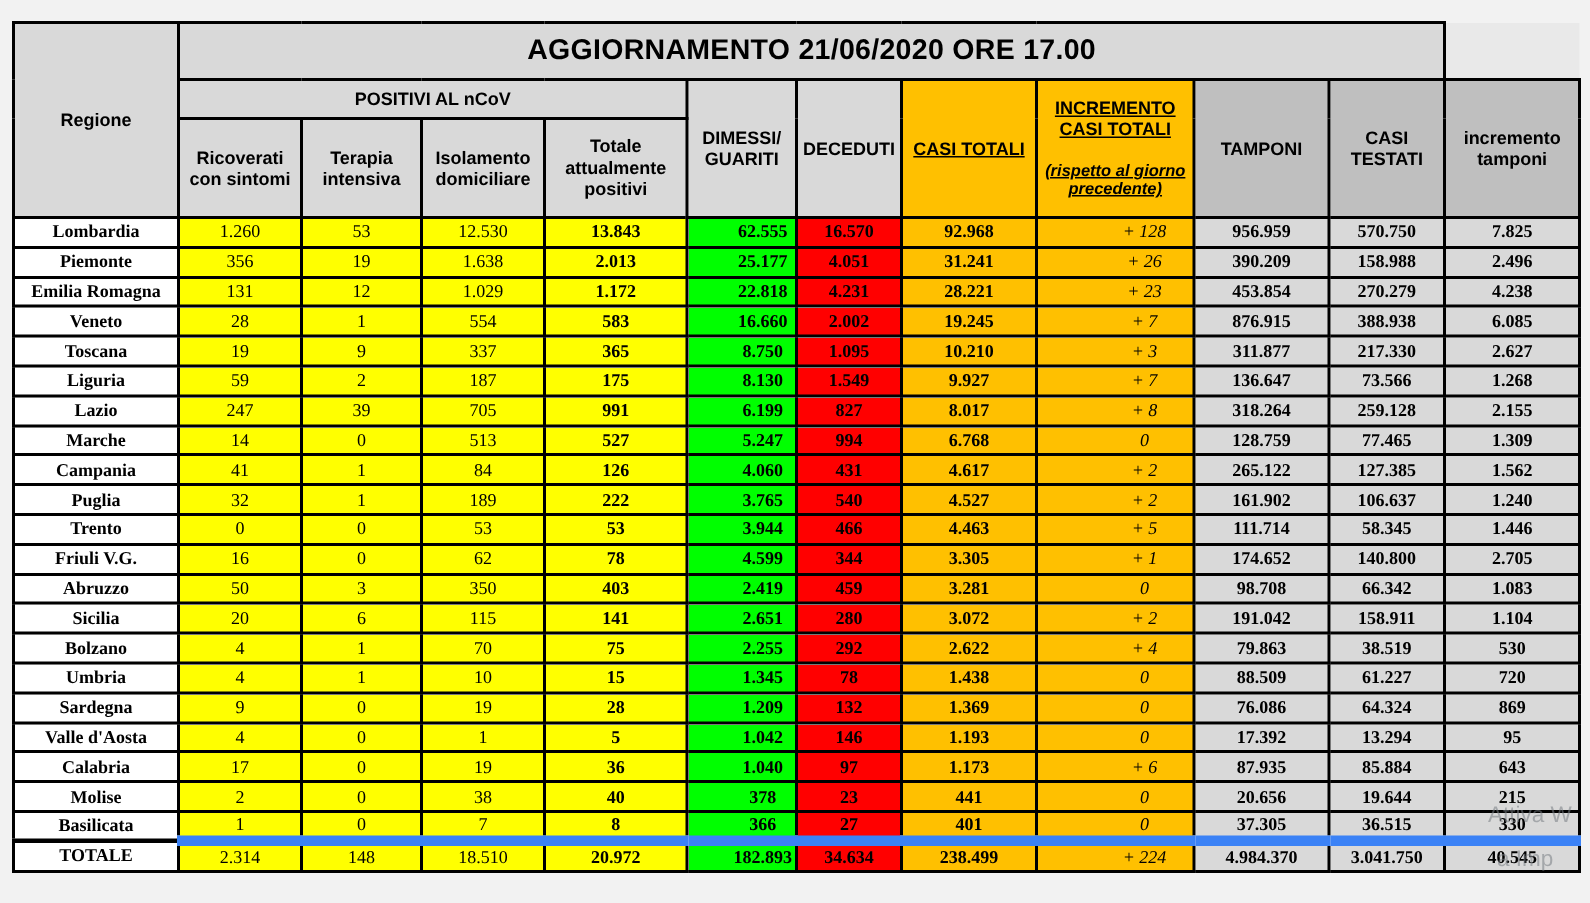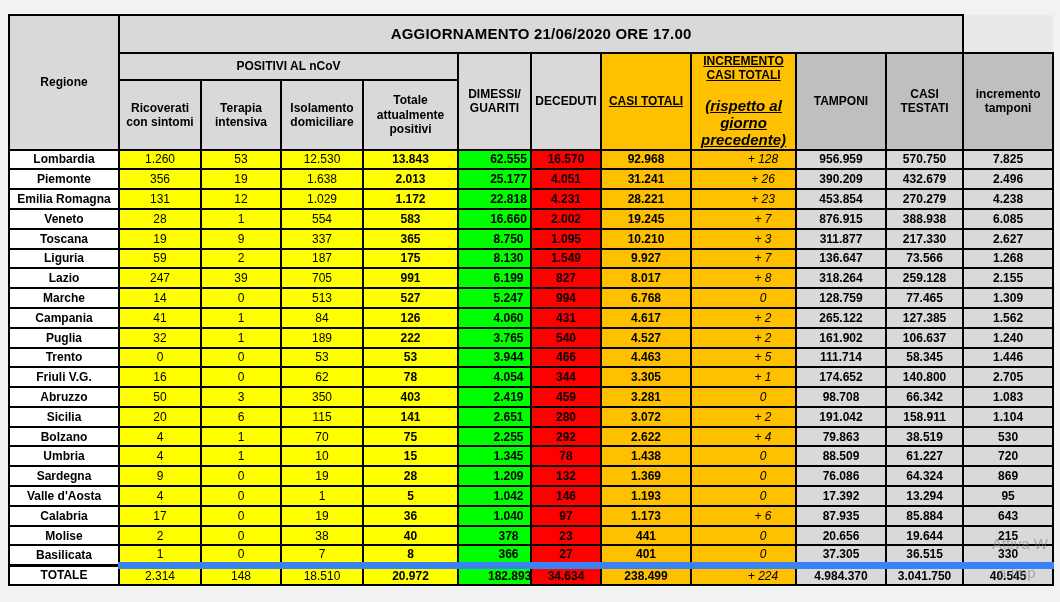--- a/index.html
+++ b/index.html
@@ -13,26 +13,26 @@
     margin:14px 0 0 8px;width:1044px;
   }
   th,td{
     border:2px solid #000;text-align:center;vertical-align:middle;
     padding:0 1px;color:#000;overflow:hidden;
   }
   thead th{background:#d9d9d9;font-weight:bold;font-size:12px;line-height:1.2;}
   thead tr:nth-child(1){height:38px;}
   thead tr:nth-child(2){height:26px;}
   thead tr:nth-child(3){height:66px;}
-  th.title-cell{font-size:15px;letter-spacing:.2px;}
+  th.title-cell{font-size:19px;letter-spacing:.2px;}
   th.corner{border-top:none;border-right:none;background:#e9e9e9;}
   th.orangeh{background:#ffc000;text-decoration:underline;}
   th.darkgray{background:#bfbfbf;}
-  .note{display:block;font-size:15px;font-style:italic;font-weight:600;margin-top:14px;line-height:1.15;}
-  tbody tr{height:19.8px;}
+  .note{display:block;font-size:11px;font-style:italic;font-weight:600;margin-top:14px;line-height:1.15;}
+  tbody tr{height:19.8px;font-family:Liberation Serif, serif;}
   tbody th.region{background:#ffffff;font-weight:bold;font-size:12px;}
   tbody td{font-size:12px;}
   td.yellow{background:#ffff00;}
   td.green{background:#00ff00;padding-left:29px;}
   td.red{background:#ff0000;}
   td.orange{background:#ffc000;}
   td.gray{background:#d9d9d9;}
   td.b{font-weight:bold;}
   td.i{font-style:italic;padding-left:40px;}
   tr.total th.region{border-top:3px solid #000;}
@@ -107,21 +107,21 @@
         <th class="region">Piemonte</th>
         <td class="yellow">356</td>
         <td class="yellow">19</td>
         <td class="yellow">1.638</td>
         <td class="yellow b">2.013</td>
         <td class="green b">25.177</td>
         <td class="red b">4.051</td>
         <td class="orange b">31.241</td>
         <td class="orange i">+ 26</td>
         <td class="gray b">390.209</td>
-        <td class="gray b">432.679</td>
+        <td class="gray b">158.988</td>
         <td class="gray b">2.496</td>
       </tr>
       <tr>
         <th class="region">Emilia Romagna</th>
         <td class="yellow">131</td>
         <td class="yellow">12</td>
         <td class="yellow">1.029</td>
         <td class="yellow b">1.172</td>
         <td class="green b">22.818</td>
         <td class="red b">4.231</td>
@@ -242,21 +242,21 @@
         <td class="gray b">111.714</td>
         <td class="gray b">58.345</td>
         <td class="gray b">1.446</td>
       </tr>
       <tr>
         <th class="region">Friuli V.G.</th>
         <td class="yellow">16</td>
         <td class="yellow">0</td>
         <td class="yellow">62</td>
         <td class="yellow b">78</td>
-        <td class="green b">4.054</td>
+        <td class="green b">4.599</td>
         <td class="red b">344</td>
         <td class="orange b">3.305</td>
         <td class="orange i">+ 1</td>
         <td class="gray b">174.652</td>
         <td class="gray b">140.800</td>
         <td class="gray b">2.705</td>
       </tr>
       <tr>
         <th class="region">Abruzzo</th>
         <td class="yellow">50</td>

